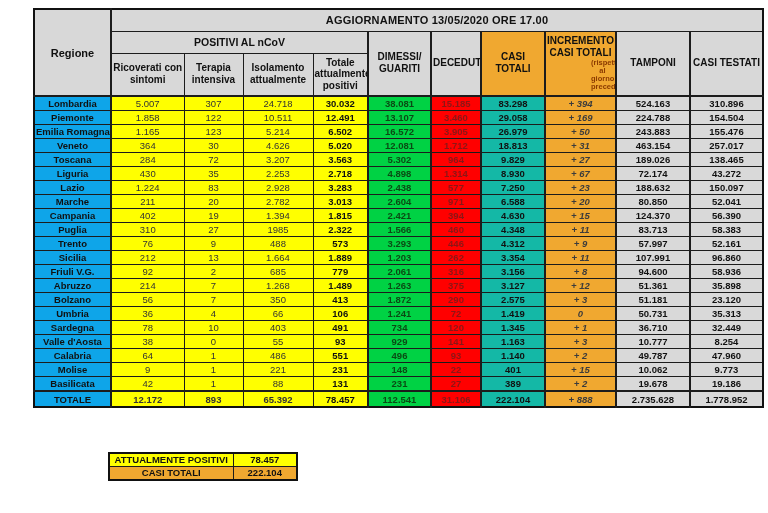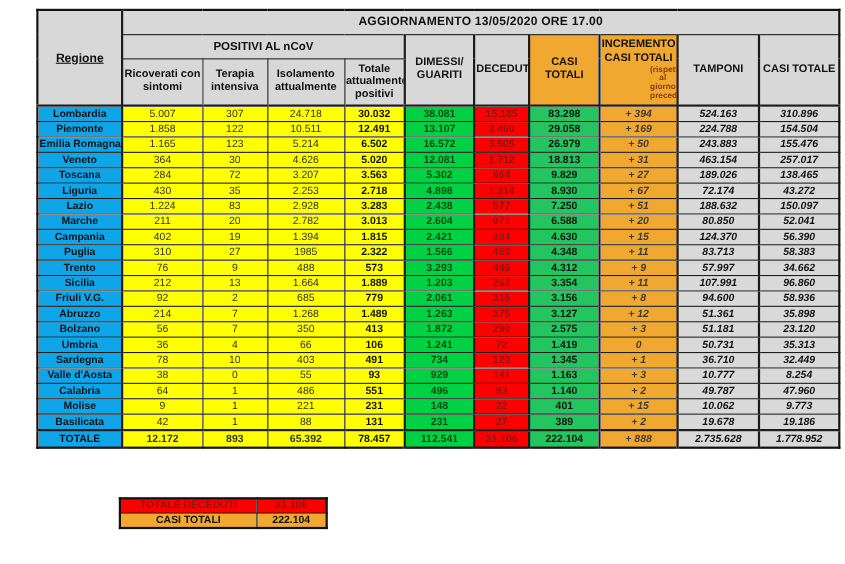--- a/index.html
+++ b/index.html
@@ -11,37 +11,37 @@
     position:relative;
     color:#111;
   }
   table { border-collapse:collapse; table-layout:fixed; }
   td, th { border:1px solid #1c1c1c; padding:0 1px; text-align:center; overflow:hidden; white-space:nowrap; }
 
   
   .main-table { position:absolute; left:33px; top:8px; width:729px; border:2px solid #111; }
   .main-table th { background:#d8d8d8; font-weight:700; }
   th.title-cell   { height:22px; font-size:11px; letter-spacing:0.2px; }
-  th.regione-cell { font-size:11px; border-right-width:2px; border-bottom-width:2px;text-decoration:underline; }
+  th.regione-cell { font-size:11px; border-right-width:2px; border-bottom-width:2px; }
   th.group-cell   { height:22px; font-size:10.5px; border-right-width:2px; }
   th.col-head     { height:43px; font-size:10px; white-space:normal; line-height:1.18; border-bottom-width:2px; vertical-align:middle; }
   th.thick-r      { border-right-width:2px; }
   th.orange-h     { background:#f0a830; }
   .inc-sub { display:block; font-size:7.5px; font-weight:600; color:#8a3a00; line-height:1.1;margin-left:44px; }
 
   
   .main-table td { height:14px; font-size:9.5px; line-height:13px; }
   .c-region    { background:#0ea5e9; font-weight:700; font-size:10px; }
   .c-yellow    { background:#ffff00; color:#333; }
   .c-yellowtot { background:#ffff00; font-weight:700; }
   .c-green     { background:#00d244; font-weight:700; color:#0a4a14;text-align:center; }
   .c-red       { background:#ff0000; font-weight:700; color:#8b1616; }
-  .c-orange    { background:#22c55e; font-weight:700; }
+  .c-orange    { background:#14b8a6; font-weight:700; }
   .c-increment { background:#f0a830; font-style:italic; font-weight:600; color:#3c3c3c; }
-  .c-gray      { background:#d9d9d9; font-weight:700;font-style:italic; }
+  .c-gray      { background:#d9d9d9; font-weight:700; }
   .main-table td:nth-child(1),
   .main-table td:nth-child(5),
   .main-table td:nth-child(6),
   .main-table td:nth-child(7),
   .main-table td:nth-child(8),
   .main-table td:nth-child(9),
   .main-table td:nth-child(10) { border-right-width:2px; }
   tr.totale td { border-top-width:2px; height:16px; font-weight:700; }
 
   
@@ -66,21 +66,21 @@
     <tr>
       <th class="group-cell" colspan="4">POSITIVI AL nCoV</th>
       <th class="col-head thick-r" rowspan="2">DIMESSI/ GUARITI</th>
       <th class="col-head thick-r" rowspan="2">DECEDUTI</th>
       <th class="col-head orange-h thick-r" rowspan="2">CASI TOTALI</th>
       <th class="col-head orange-h thick-r" rowspan="2">
         <span>INCREMENTO CASI TOTALI</span>
         <span class="inc-sub">(rispetto al giorno precedente)</span>
       </th>
       <th class="col-head thick-r" rowspan="2">TAMPONI</th>
-      <th class="col-head" rowspan="2">CASI TOTALE</th>
+      <th class="col-head" rowspan="2">CASI TESTATI</th>
     </tr>
     <tr>
       <th class="col-head">Ricoverati con sintomi</th>
       <th class="col-head">Terapia intensiva</th>
       <th class="col-head">Isolamento attualmente</th>
       <th class="col-head thick-r">Totale attualmente positivi</th>
     </tr>
   </thead>
   <colgroup>
     <col style="width:77px">
@@ -176,21 +176,21 @@
       </tr>
       <tr>
         <td class="c-region">Lazio</td>
         <td class="c-yellow">1.224</td>
         <td class="c-yellow">83</td>
         <td class="c-yellow">2.928</td>
         <td class="c-yellowtot">3.283</td>
         <td class="c-green">2.438</td>
         <td class="c-red">577</td>
         <td class="c-orange">7.250</td>
-        <td class="c-increment">+ 51</td>
+        <td class="c-increment">+ 23</td>
         <td class="c-gray">188.632</td>
         <td class="c-gray">150.097</td>
       </tr>
       <tr>
         <td class="c-region">Marche</td>
         <td class="c-yellow">211</td>
         <td class="c-yellow">20</td>
         <td class="c-yellow">2.782</td>
         <td class="c-yellowtot">3.013</td>
         <td class="c-green">2.604</td>
@@ -230,21 +230,21 @@
         <td class="c-region">Trento</td>
         <td class="c-yellow">76</td>
         <td class="c-yellow">9</td>
         <td class="c-yellow">488</td>
         <td class="c-yellowtot">573</td>
         <td class="c-green">3.293</td>
         <td class="c-red">446</td>
         <td class="c-orange">4.312</td>
         <td class="c-increment">+ 9</td>
         <td class="c-gray">57.997</td>
-        <td class="c-gray">34.662</td>
+        <td class="c-gray">52.161</td>
       </tr>
       <tr>
         <td class="c-region">Sicilia</td>
         <td class="c-yellow">212</td>
         <td class="c-yellow">13</td>
         <td class="c-yellow">1.664</td>
         <td class="c-yellowtot">1.889</td>
         <td class="c-green">1.203</td>
         <td class="c-red">262</td>
         <td class="c-orange">3.354</td>
@@ -380,22 +380,22 @@
         <td class="c-orange">222.104</td>
         <td class="c-increment">+ 888</td>
         <td class="c-gray">2.735.628</td>
         <td class="c-gray">1.778.952</td>
       </tr>
     </tbody>
 </table>
 
 <table class="legend-table">
   <tbody>
-      <tr class="leg-red">
-        <td class="leg-label">TOTALE DECEDUTI</td>
-        <td class="leg-value">31.106</td>
+      <tr class="leg-yellow">
+        <td class="leg-label">ATTUALMENTE POSITIVI</td>
+        <td class="leg-value">78.457</td>
       </tr>
       <tr class="leg-orange">
         <td class="leg-label">CASI TOTALI</td>
         <td class="leg-value">222.104</td>
       </tr>
     </tbody>
 </table>
 
 </body></html>

